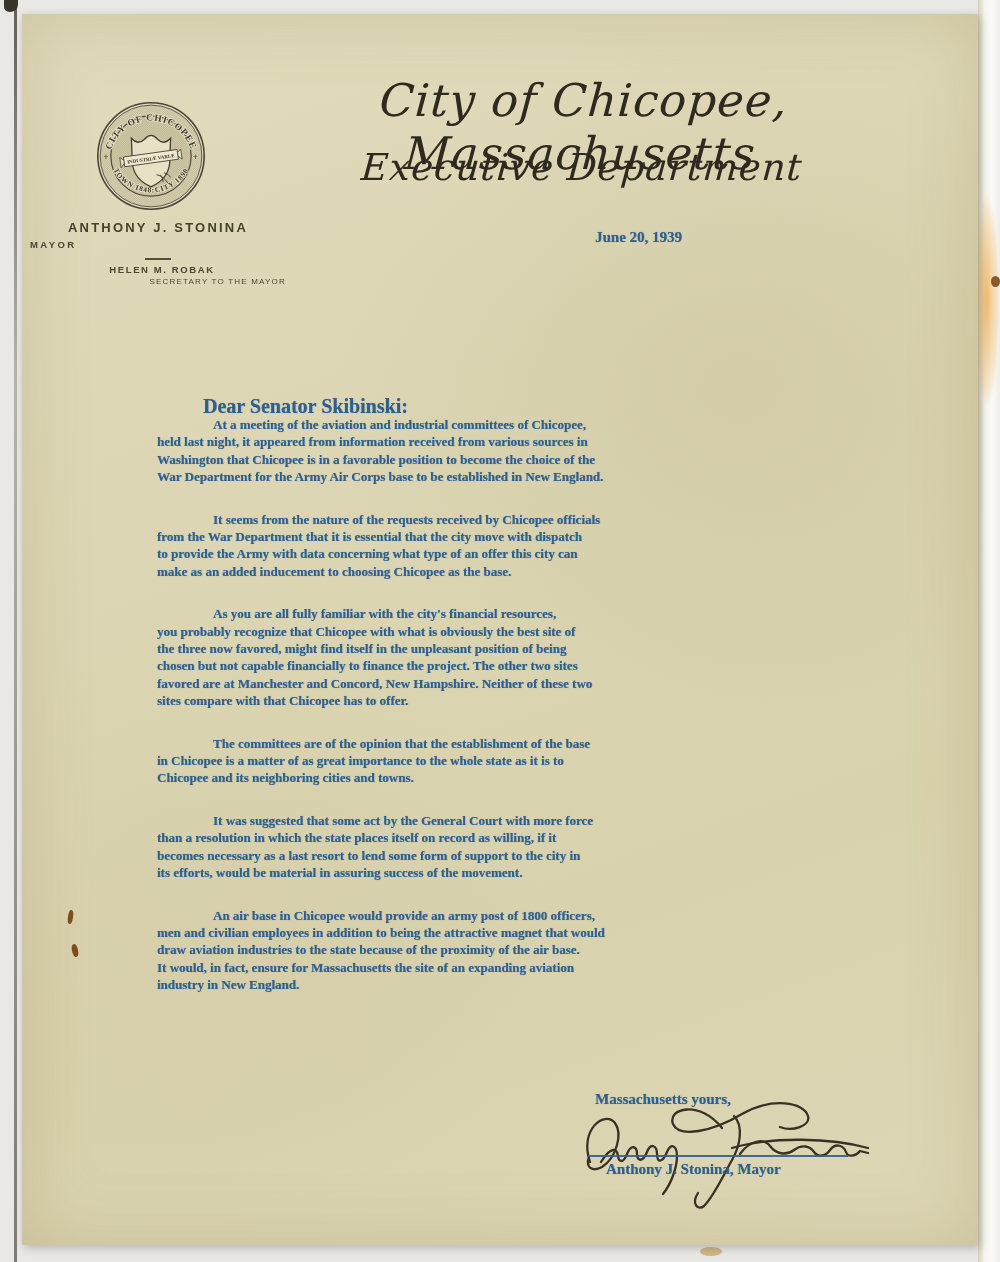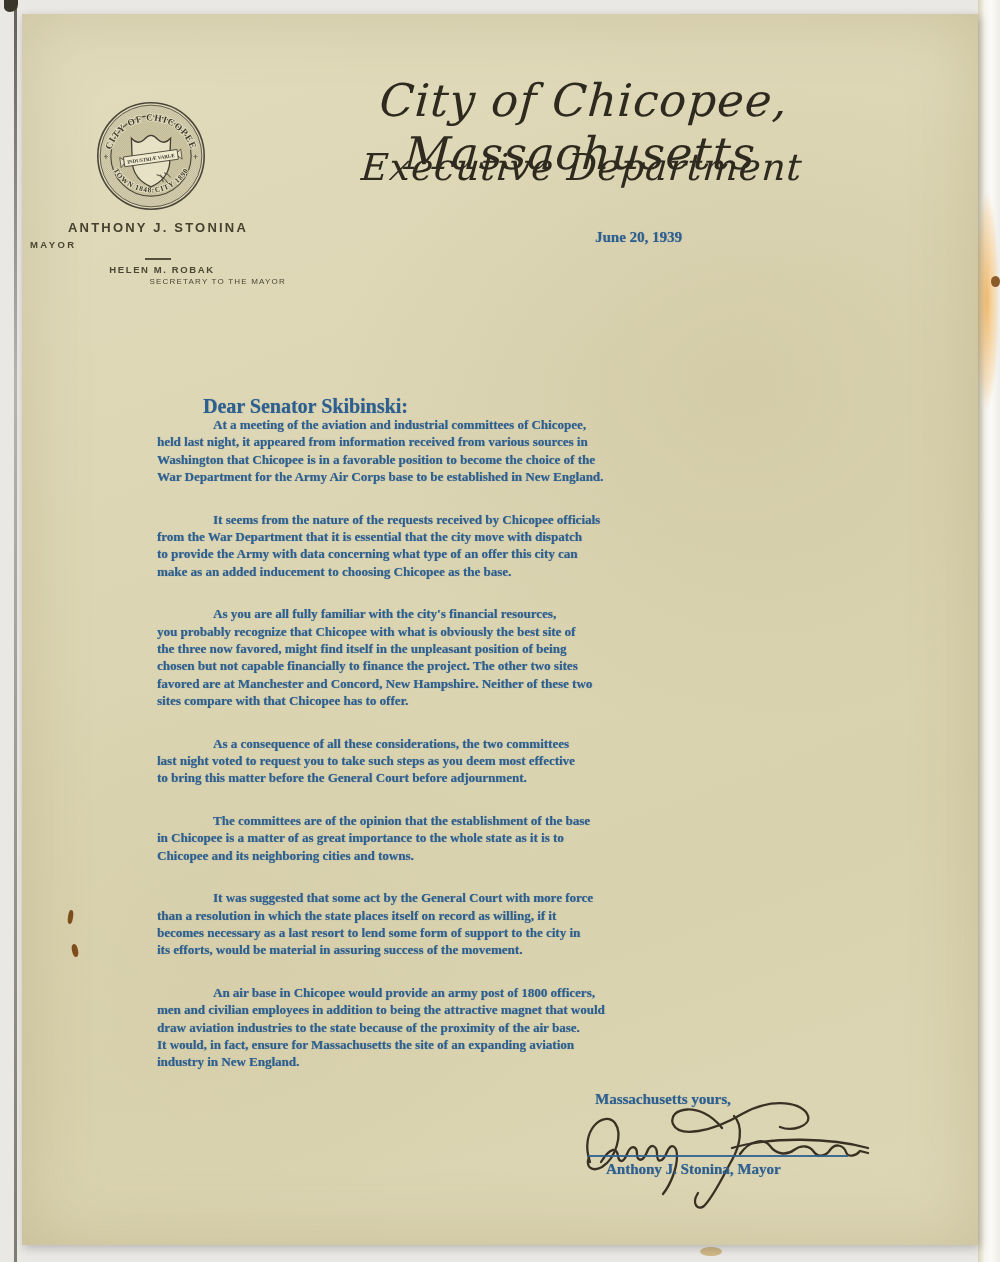--- a/index.html
+++ b/index.html
@@ -136,23 +136,20 @@
       <p class="typed para">It seems from the nature of the requests received by Chicopee officials
 from the War Department that it is essential that the city move with dispatch
 to provide the Army with data concerning what type of an offer this city can
 make as an added inducement to choosing Chicopee as the base.</p>
       <p class="typed para">As you are all fully familiar with the city's financial resources,
 you probably recognize that Chicopee with what is obviously the best site of
 the three now favored, might find itself in the unpleasant position of being
 chosen but not capable financially to finance the project.  The other two sites
 favored are at Manchester and Concord, New Hampshire.  Neither of these two
 sites compare with that Chicopee has to offer.</p>
-      <p class="typed para">As a consequence of all these considerations, the two committees
-last night voted to request you to take such steps as you deem most effective
-to bring this matter before the General Court before adjournment.</p>
       <p class="typed para">The committees are of the opinion that the establishment of the base
 in Chicopee is a matter of as great importance to the whole state as it is to
 Chicopee and its neighboring cities and towns.</p>
       <p class="typed para">It was suggested that some act by the General Court with more force
 than a resolution in which the state places itself on record as willing, if it
 becomes necessary as a last resort to lend some form of support to the city in
 its efforts, would be material in assuring success of the movement.</p>
       <p class="typed para">An air base in Chicopee would provide an army post of 1800 officers,
 men and civilian employees in addition to being the attractive magnet that would
 draw aviation industries to the state because of the proximity of the air base.

